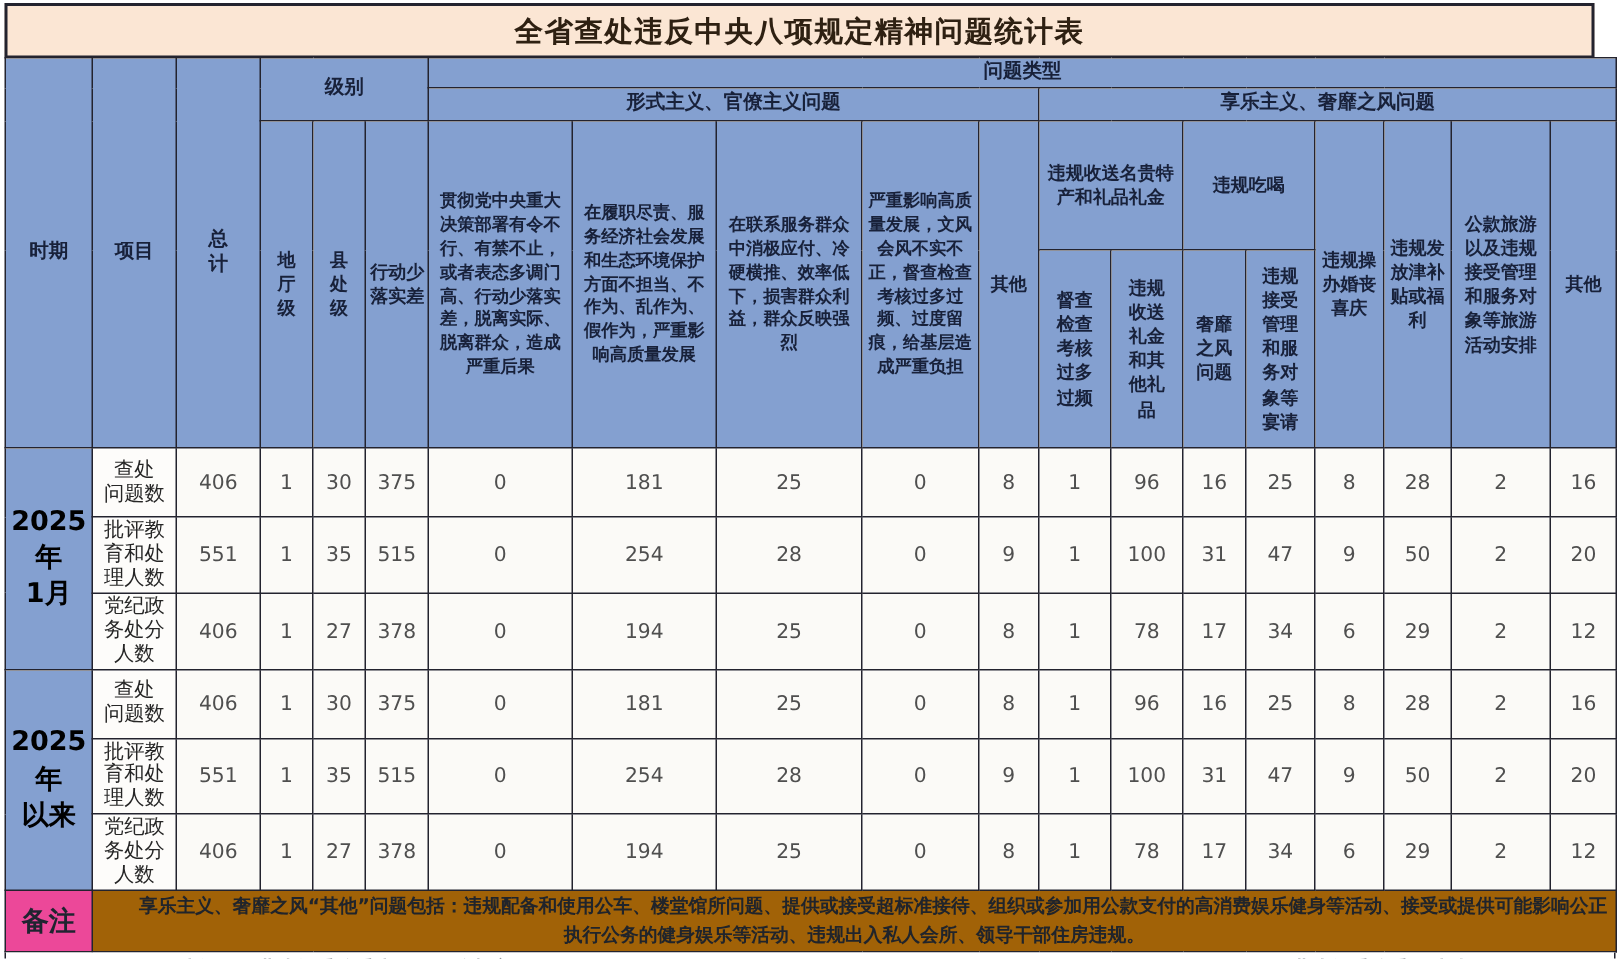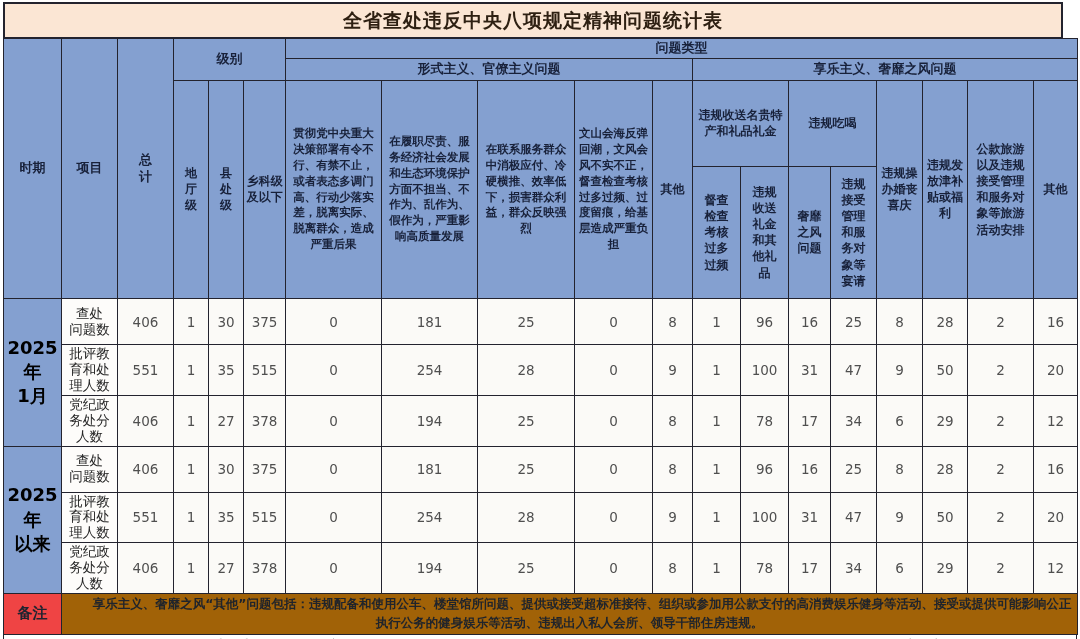--- a/index.html
+++ b/index.html
@@ -44,21 +44,21 @@
   td.period-cell{
     background:#84a0d0;color:#000000;font-weight:bold;font-size:18px;
     white-space:pre-line;line-height:1.35;
   }
   td.rowlabel{
     background:#fdfcfa;color:#262626;font-weight:normal;font-size:13.5px;
     white-space:pre-line;line-height:1.18;
   }
 
   tr.remark-row{height:32px;}
-  td.remark-label{background:#ef4444;color:#1f2430;font-weight:bold;font-size:15px;}
+  td.remark-label{background:#ec4899;color:#1f2430;font-weight:bold;font-size:18px;}
   td.remark-text{
     background:#a16207;color:#20242b;font-weight:bold;font-size:12.5px;
     text-align:left;line-height:1.5;padding:2px 10px 2px 8px;text-indent:2em;
   }
 
   .footer-row{
     box-sizing:border-box;height:23px;width:1074px;background:#ffffff;
     border:1.5px solid #23232e;border-top:none;
     display:flex;align-items:center;justify-content:space-between;
     font-weight:bold;font-size:13px;color:#1f2430;
@@ -104,25 +104,25 @@
         <th colspan="3" rowspan="2">级别</th>
         <th colspan="13">问题类型</th>
       </tr>
       <tr class="hrow-b">
         <th colspan="5">形式主义、官僚主义问题</th>
         <th colspan="8">享乐主义、奢靡之风问题</th>
       </tr>
       <tr class="hrow-c">
         <th rowspan="2" class="leaf"><span class="vt w1">地厅级</span></th>
         <th rowspan="2" class="leaf"><span class="vt w1">县处级</span></th>
-        <th rowspan="2" class="leaf"><span class="vt w3">乡科级及以下</span></th>
+        <th rowspan="2" class="leaf"><span class="vt w3">行动少落实差</span></th>
         <th rowspan="2" class="desc">贯彻党中央重大决策部署有令不行、有禁不止，或者表态多调门高、行动少落实差，脱离实际、脱离群众，造成严重后果</th>
         <th rowspan="2" class="desc">在履职尽责、服务经济社会发展和生态环境保护方面不担当、不作为、乱作为、假作为，严重影响高质量发展</th>
         <th rowspan="2" class="desc">在联系服务群众中消极应付、冷硬横推、效率低下，损害群众利益，群众反映强烈</th>
-        <th rowspan="2" class="desc">文山会海反弹回潮，文风会风不实不正，督查检查考核过多过频、过度留痕，给基层造成严重负担</th>
+        <th rowspan="2" class="desc">严重影响高质量发展，文风会风不实不正，督查检查考核过多过频、过度留痕，给基层造成严重负担</th>
         <th rowspan="2" class="leaf">其他</th>
         <th colspan="2" class="leaf">违规收送名贵特产和礼品礼金</th>
         <th colspan="2" class="leaf">违规吃喝</th>
         <th rowspan="2" class="leaf"><span class="vt w3">违规操办婚丧喜庆</span></th>
         <th rowspan="2" class="leaf"><span class="vt w3">违规发放津补贴或福利</span></th>
         <th rowspan="2" class="leaf"><span class="vt w4">公款旅游以及违规接受管理和服务对象等旅游活动安排</span></th>
         <th rowspan="2" class="leaf">其他</th>
       </tr>
       <tr class="hrow-d">
         <th class="leaf"><span class="vt w2">督查检查考核过多过频</span></th>

